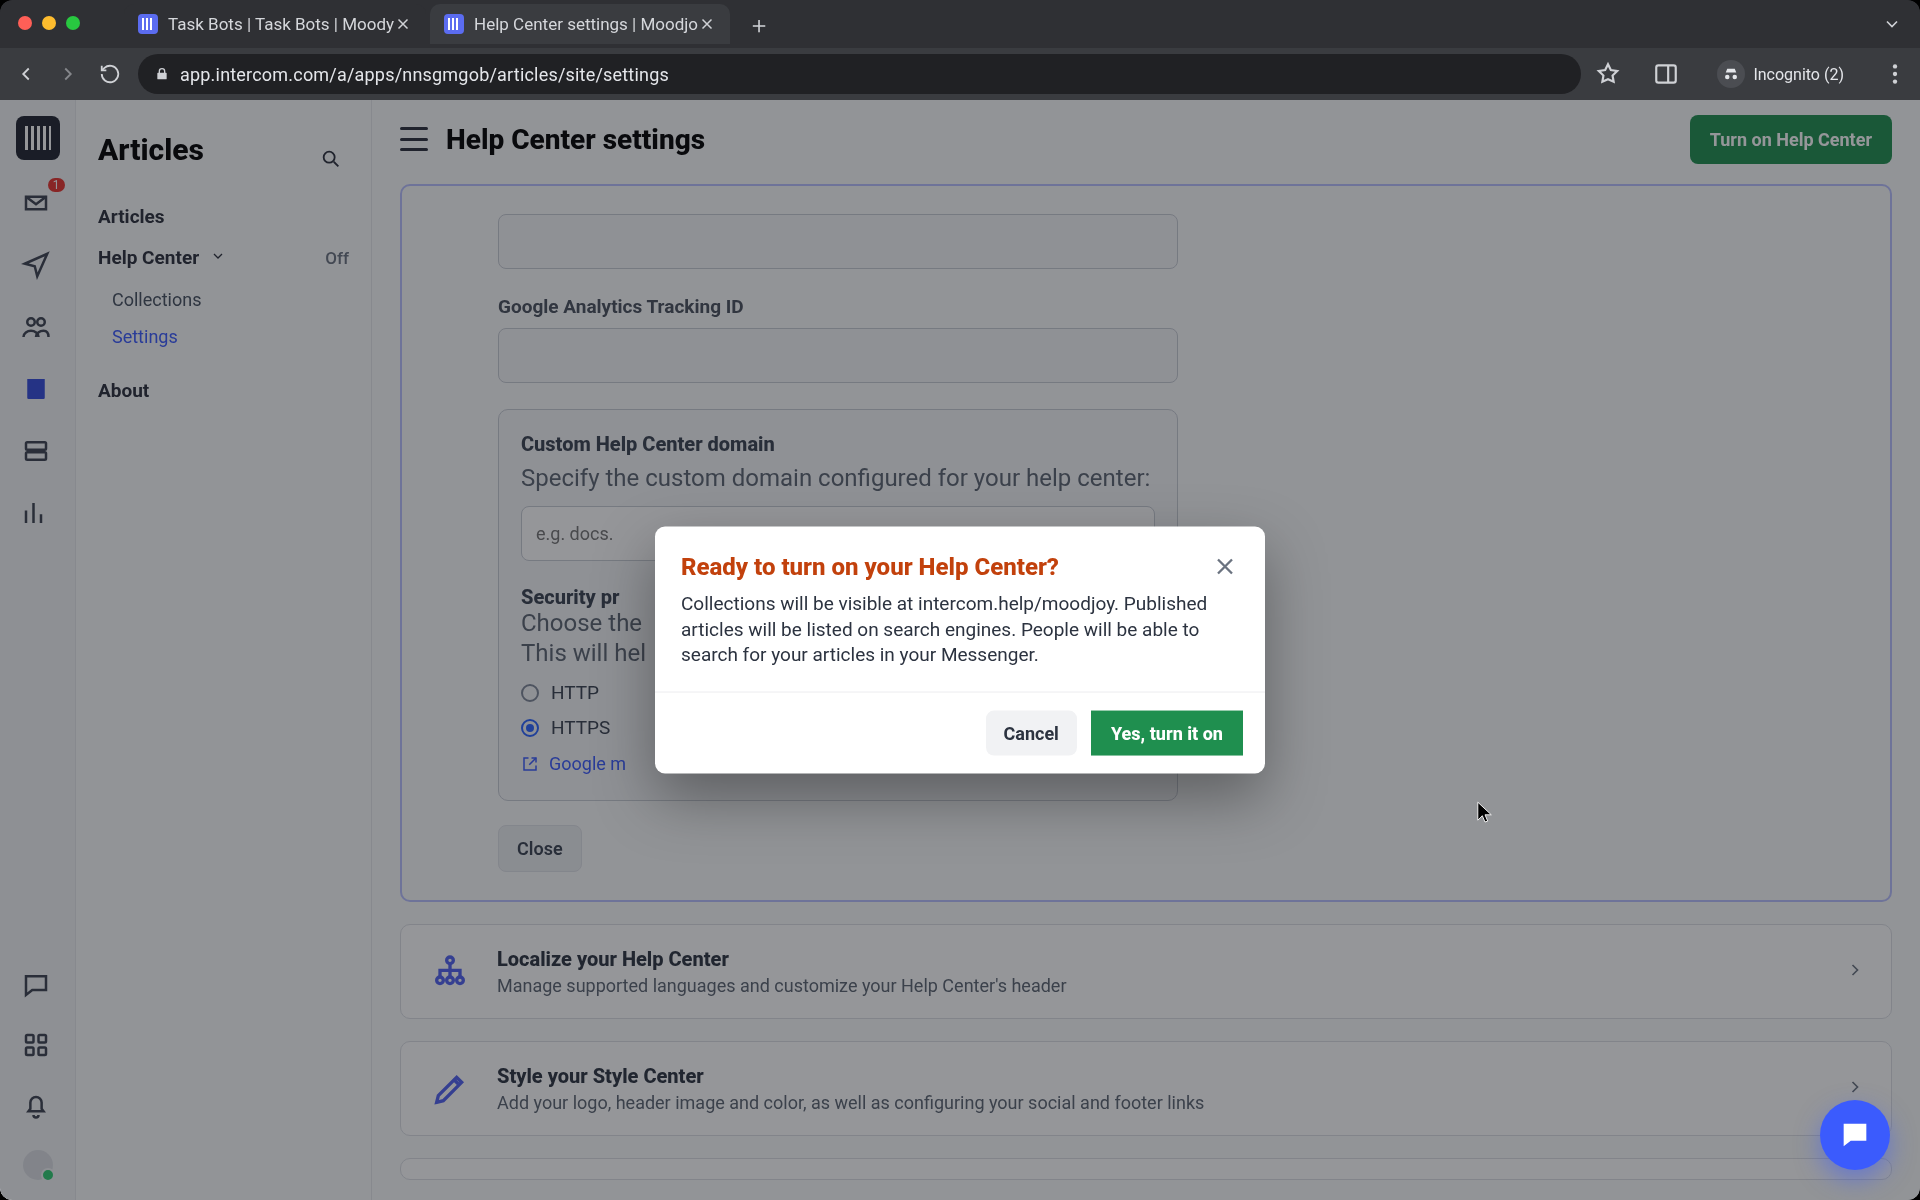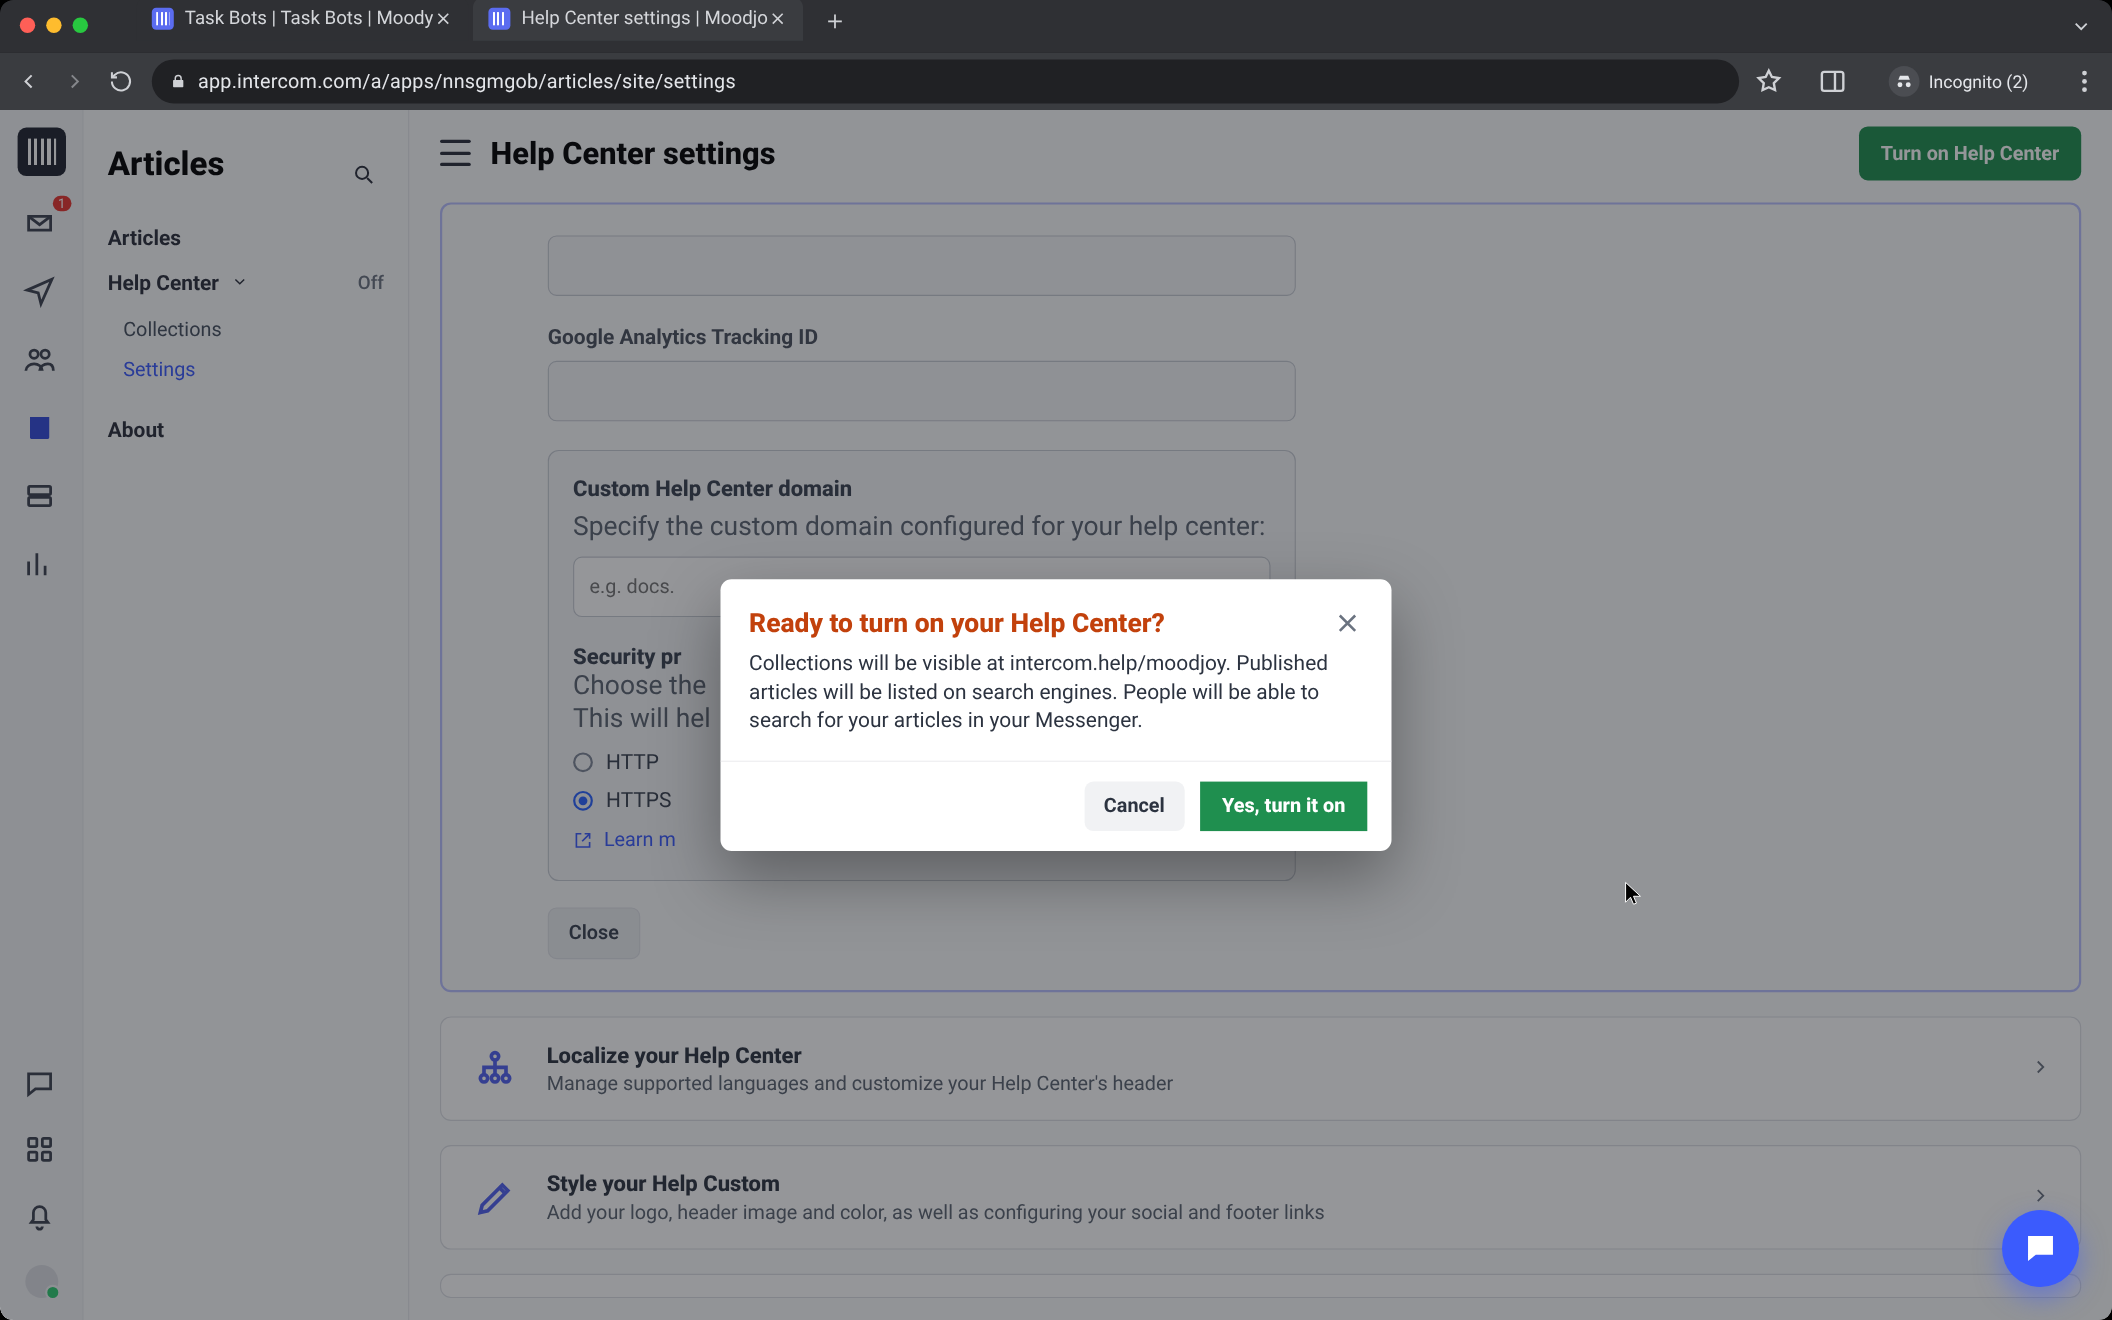--- a/index.html
+++ b/index.html
@@ -17,21 +17,21 @@
     --chrome-bg:#dfe1e5;
     --chrome-dark:#2f3034;
     --pill:#3a3c40;
   }
   *{box-sizing:border-box;font-family:-apple-system,BlinkMacSystemFont,"Segoe UI",Roboto,Helvetica,Arial,sans-serif;}
   html,body{margin:0;height:100%;background:#000;}
   body{width:1920px;height:1200px;position:relative;overflow:hidden;border-radius:12px;}
 
   
   .window{position:absolute;inset:0;background:#202124;border-radius:12px;overflow:hidden;}
-  .tabbar{height:48px;background:var(--chrome-dark);display:flex;align-items:flex-end;padding:11px 14px;position:relative;}
+  .tabbar{height:48px;background:var(--chrome-dark);display:flex;align-items:center;padding:11px 14px;position:relative;}
   .traffic{position:absolute;left:18px;top:16px;display:flex;gap:10px;}
   .dot{width:14px;height:14px;border-radius:50%;}
   .dot.red{background:#ff5f57;}
   .dot.yellow{background:#febc2e;}
   .dot.green{background:#28c840;}
   .tabs{margin-left:110px;display:flex;align-items:flex-end;gap:0;}
   .tab{height:40px;min-width:300px;background:#3a3c40;border-top-left-radius:10px;border-top-right-radius:10px;display:flex;align-items:center;padding:0 14px;color:#d5d7db;font-size:17px;margin-right:4px;position:relative;}
   .tab .favicon{width:20px;height:20px;background:#5b6cf0;border-radius:4px;margin-right:10px;flex:none;display:flex;align-items:center;justify-content:center;}
   .tab .favicon .bars{width:12px;height:12px;background:repeating-linear-gradient(90deg,#fff 0 2px,transparent 2px 4px);}
   .tab .close{margin-left:auto;width:18px;height:18px;color:#cfd1d5;}
@@ -335,21 +335,21 @@
               <span class="radio checked"></span>
               <span>HTTPS</span>
             </div>
 
             <div class="learn">
               <svg width="18" height="18" viewBox="0 0 24 24" fill="none" stroke="currentColor" stroke-width="2">
                   <path d="M14 4h6v6"></path>
                   <path d="M20 4l-9 9"></path>
                   <path d="M20 14v6H4V4h6"></path>
                 </svg>
-              <span>Learn m</span>
+              <span>Google m</span>
             </div>
           </div>
 
           <button class="close-btn">Close</button>
         </div>
 
         <div class="list-item">
           <div class="li-icon">
             <svg viewBox="0 0 24 24" fill="none" stroke="currentColor" stroke-width="2">
                 <circle cx="12" cy="5" r="2"></circle>
@@ -369,21 +369,21 @@
         </div>
 
         <div class="list-item">
           <div class="li-icon">
             <svg viewBox="0 0 24 24" fill="none" stroke="currentColor" stroke-width="2">
                 <path d="M4 20l4-1 11-11-3-3L5 16l-1 4z"></path>
                 <path d="M14 6l3 3"></path>
               </svg>
           </div>
           <div>
-            <div class="li-title">Style your Help Custom</div>
+            <div class="li-title">Style your Style Center</div>
             <div class="li-sub">Add your logo, header image and color, as well as configuring your social and footer links</div>
           </div>
           <div class="li-chev"><svg width="20" height="20" viewBox="0 0 24 24" fill="none" stroke="currentColor" stroke-width="2">
                 <path d="M9 6l6 6-6 6"></path>
               </svg></div>
         </div>
 
         <div class="list-item" style="height:20px;padding:10px 26px;overflow:hidden">
           <div class="li-icon" style="height:18px"></div>
         </div>

